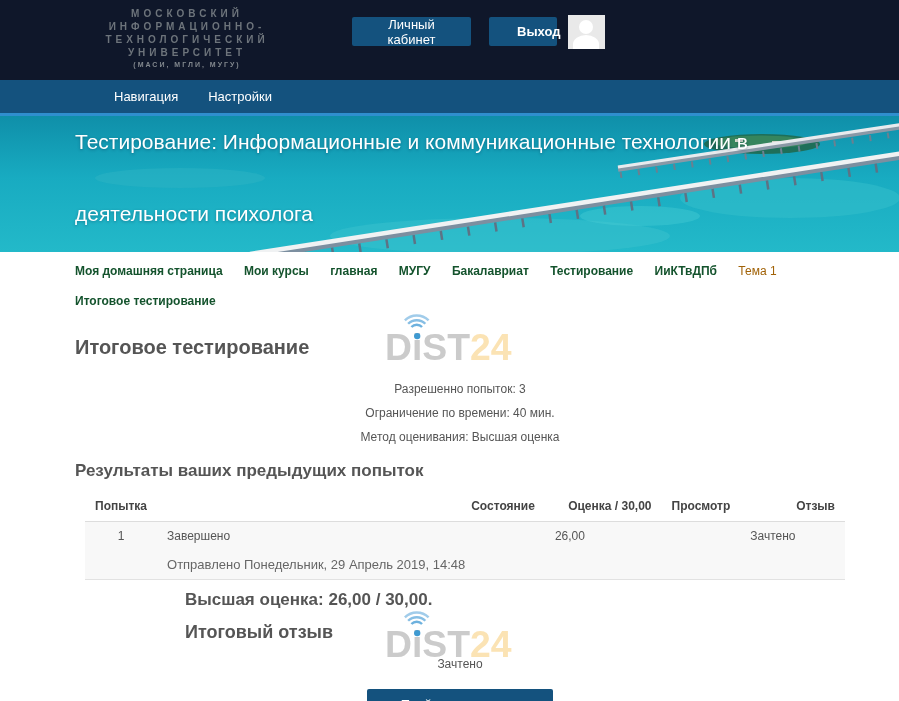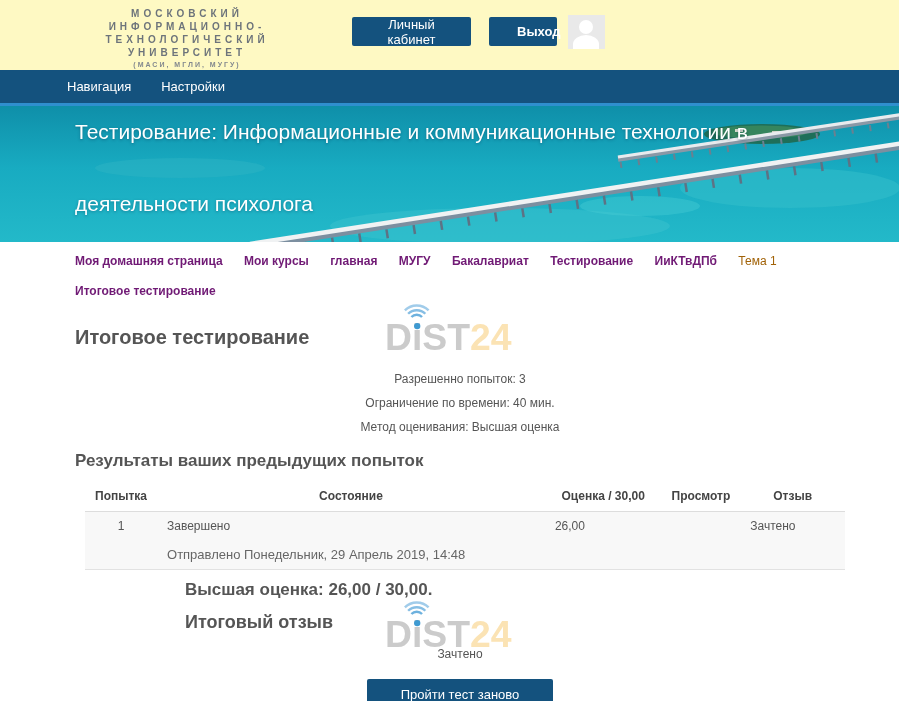--- a/index.html
+++ b/index.html
@@ -1,67 +1,67 @@
 <!DOCTYPE html>
 <html><head>
 <meta charset="utf-8">
 <style>
   * { margin:0; padding:0; box-sizing:border-box; }
   html,body { background:#fff; font-family:"Liberation Sans", sans-serif; }
   body { width:899px; height:701px; overflow:hidden; }
 
   
-  .top-header { height:70px; background:#fef9c3; position:relative; }
+  .top-header { height:80px; background:#0f172a; position:relative; }
   .logo { position:absolute; left:62px; top:7px; width:250px; text-align:center;
           color:#6d747b; cursor:pointer; }
   .logo .l1 { font-size:10px; letter-spacing:4px; line-height:13px; font-weight:bold; }
   .logo .l4 { font-size:7px; letter-spacing:2px; line-height:12px; font-weight:bold; color:#82888e; }
   .hdr-btn { position:absolute; top:17px; height:29px; background:#14527e; color:#fff;
              border:none; font-size:13px; font-family:"Liberation Sans",sans-serif;
              padding:0 28px; cursor:pointer; border-radius:2px; }
   .btn-cabinet { left:352px; width:119px; }
   .btn-logout  { left:489px; width:68px;font-weight:bold; }
   .avatar { position:absolute; left:568px; top:15px; width:37px; height:34px;
             background:#e9e9e9; cursor:pointer; overflow:hidden; }
   .avatar::before { content:""; position:absolute; left:11px; top:5px; width:14px; height:14px;
                     border-radius:50%; background:#fff; }
   .avatar::after  { content:""; position:absolute; left:5px; top:20px; width:26px; height:18px;
                     border-radius:50% 50% 0 0; background:#fff; }
 
   
   .navbar { height:36px; background:#14527e; border-bottom:3px solid #2f8fce;
-            display:flex; align-items:center; padding-left:67px; }
+            display:flex; align-items:center; padding-left:114px; }
   .nav-item { color:#fff; font-size:13px; margin-right:30px; cursor:pointer; }
 
   
   .hero { position:relative; height:136px; overflow:hidden; }
   .hero svg { display:block; width:899px; height:136px; }
   .hero-title { position:absolute; left:75px; color:#fff; font-size:21px; font-weight:400;
                 text-shadow:0 1px 3px rgba(0,30,60,.35); white-space:nowrap; }
   .hero-line1 { top:14px; }
   .hero-line2 { top:86px; }
 
   
   .main { position:relative; padding:0 54px 0 75px; }
   .breadcrumb { margin-top:12px; font-size:12px; font-weight:bold; }
   .breadcrumb.second { margin-top:16px; }
-  .crumb { color:#701a75; margin-right:18px; cursor:pointer; text-decoration:none; }
+  .crumb { color:#14532d; margin-right:18px; cursor:pointer; text-decoration:none; }
   .crumb.muted { color:#a16207; font-weight:normal; cursor:default; }
 
   .watermark { position:absolute; left:385px; z-index:0; pointer-events:none; }
   .wm1 { top:42px; } .wm2 { top:339px; }
 
   h2.quiz-title { margin-top:28px; font-size:20px; color:#555; position:relative; z-index:1; }
   .quiz-info { margin-top:18px; text-align:center; font-size:12px; color:#555; }
   .quiz-info div { line-height:24px; }
 
   h3.results-heading { margin-top:12px; font-size:17px; color:#555; }
 
   table.attempts { margin:12px 0 0 10px; width:760px; border-collapse:collapse; font-size:12px; color:#555; }
-  table.attempts th { text-align:center; font-weight:bold; color:#444; padding:6px 10px 8px 10px;
+  table.attempts th { text-align:right; font-weight:bold; color:#444; padding:6px 10px 8px 10px;
                       border-bottom:1px solid #ddd; }
   table.attempts td { padding:7px 10px; background:#f8f8f8; border-bottom:1px solid #e2e2e2; vertical-align:top; }
   .col-attempt { width:70px; } .col-state { width:390px; } .col-grade { width:117px; }
   .col-review { width:78px; } .col-feedback { width:105px; }
   td.c-attempt, th.h-attempt { text-align:center; }
   .state-detail { font-size:13px; color:#666; margin-top:14px; }
 
   .feedback-block { margin-left:110px; position:relative; z-index:1; }
   .best-grade { margin-top:10px; font-size:17px; font-weight:bold; color:#555; }
   .final-feedback-heading { margin-top:12px; font-size:18px; font-weight:bold; color:#555; }

